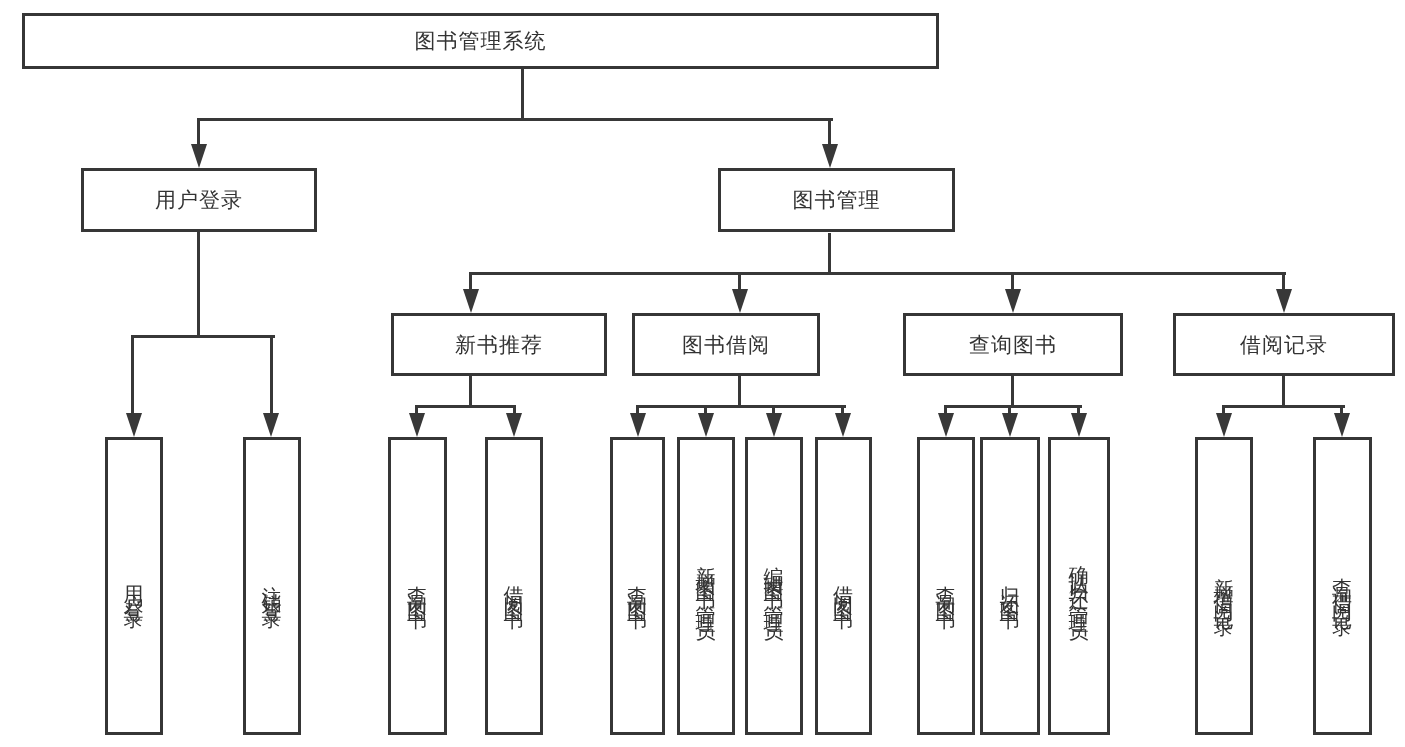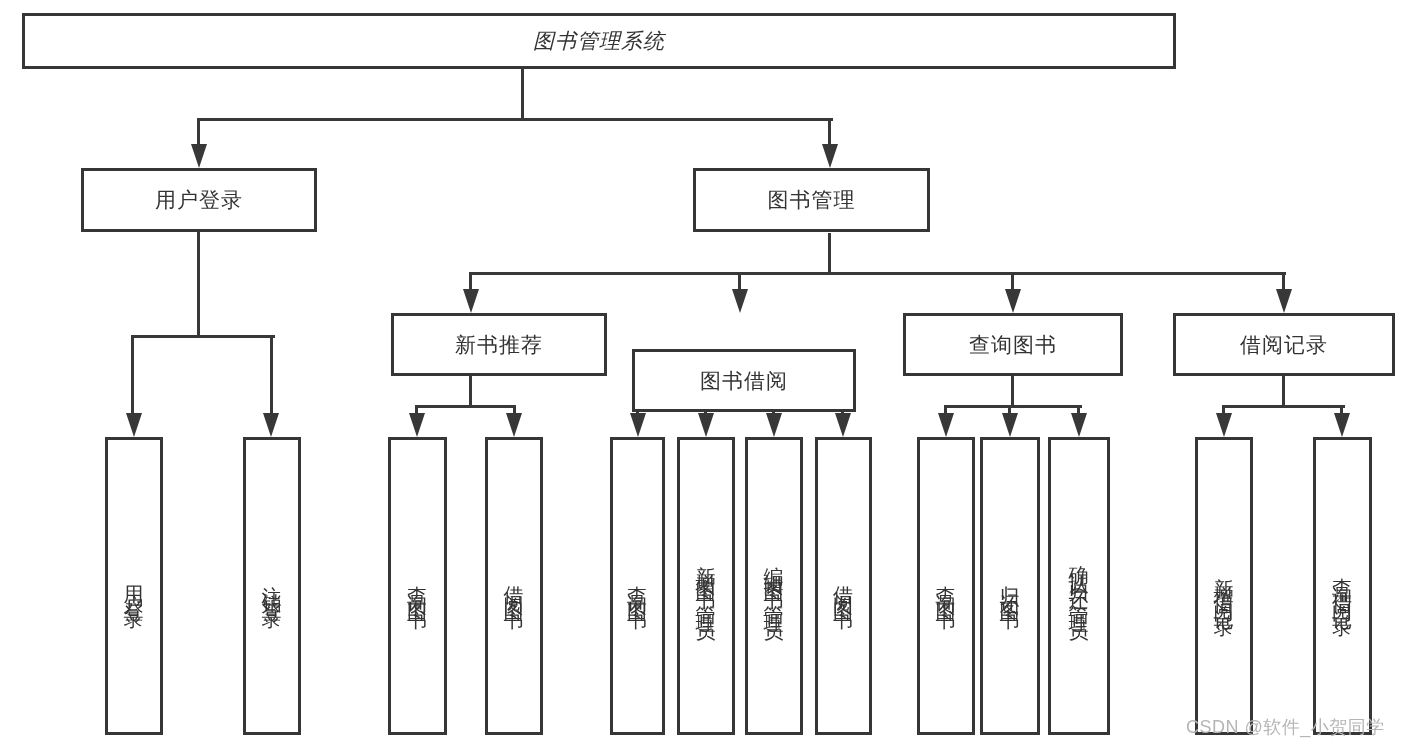--- a/index.html
+++ b/index.html
@@ -100,29 +100,29 @@
 
   <div>
     <div class="line" style="left:1282px;top:376px;width:3px;height:31px;"></div>
     <div class="line" style="left:1222px;top:405px;width:123px;height:3px;"></div>
     <div class="line" style="left:1222px;top:405px;width:3px;height:11px;"></div>
     <div class="arrow" style="left:1216px;top:413px;"></div>
     <div class="line" style="left:1340px;top:405px;width:3px;height:11px;"></div>
     <div class="arrow" style="left:1334px;top:413px;"></div>
   </div>
 
-  <div class="node" style="left:22px;top:13px;width:1154px;height:56px;font-style:italic;">图书管理系统</div>
+  <div class="node" style="left:22px;top:13px;width:917px;height:56px;">图书管理系统</div>
 
   <div class="node" style="left:81px;top:168px;width:236px;height:64px;">用户登录</div>
 
-  <div class="node" style="left:693px;top:168px;width:237px;height:64px;">图书管理</div>
+  <div class="node" style="left:718px;top:168px;width:237px;height:64px;">图书管理</div>
 
   <div class="node" style="left:363px;top:313px;width:216px;height:63px;margin-left:28px;">新书推荐</div>
 
-  <div class="node" style="left:632px;top:313px;width:224px;height:63px;margin-top:36px;">图书借阅</div>
+  <div class="node" style="left:632px;top:313px;width:188px;height:63px;">图书借阅</div>
 
   <div class="node" style="left:903px;top:313px;width:220px;height:63px;">查询图书</div>
 
   <div class="node" style="left:1173px;top:313px;width:222px;height:63px;">借阅记录</div>
 
   <div class="node v" style="left:105px;top:437px;width:58px;height:298px;">用户登录</div>
   <div class="node v" style="left:243px;top:437px;width:58px;height:298px;">注销登录</div>
 
   <div class="node v" style="left:388px;top:437px;width:59px;height:298px;">查询图书</div>
   <div class="node v" style="left:485px;top:437px;width:58px;height:298px;">借阅图书</div>
@@ -132,15 +132,14 @@
   <div class="node v" style="left:745px;top:437px;width:58px;height:298px;">编辑图书（管理员）</div>
   <div class="node v" style="left:815px;top:437px;width:57px;height:298px;">借阅图书</div>
 
   <div class="node v" style="left:917px;top:437px;width:58px;height:298px;">查询图书</div>
   <div class="node v" style="left:980px;top:437px;width:60px;height:298px;">归还图书</div>
   <div class="node v" style="left:1048px;top:437px;width:62px;height:298px;">确认归还（管理员）</div>
 
   <div class="node v" style="left:1195px;top:437px;width:58px;height:298px;">新增借阅记录</div>
   <div class="node v" style="left:1313px;top:437px;width:59px;height:298px;">查询借阅记录</div>
 
-  <div class="watermark">CSDN @软件_小贺同学</div>
 
 </div>
 
 </body></html>

